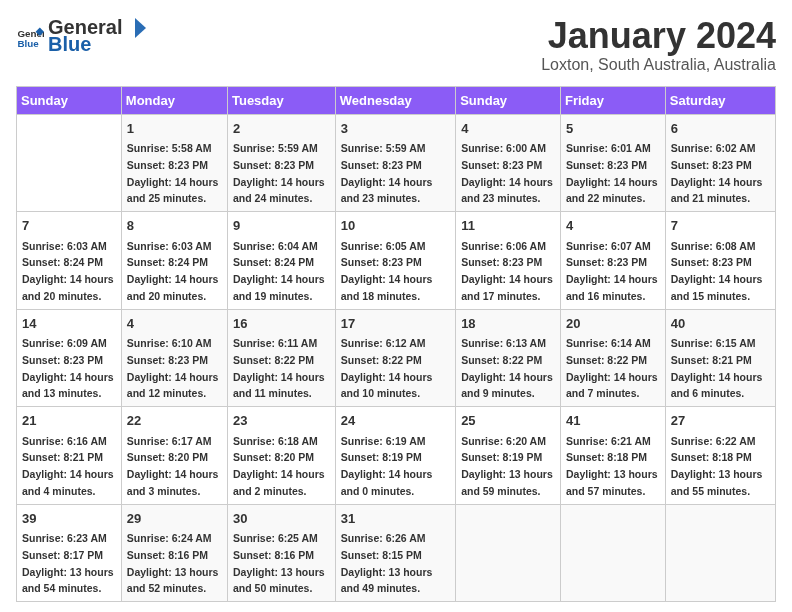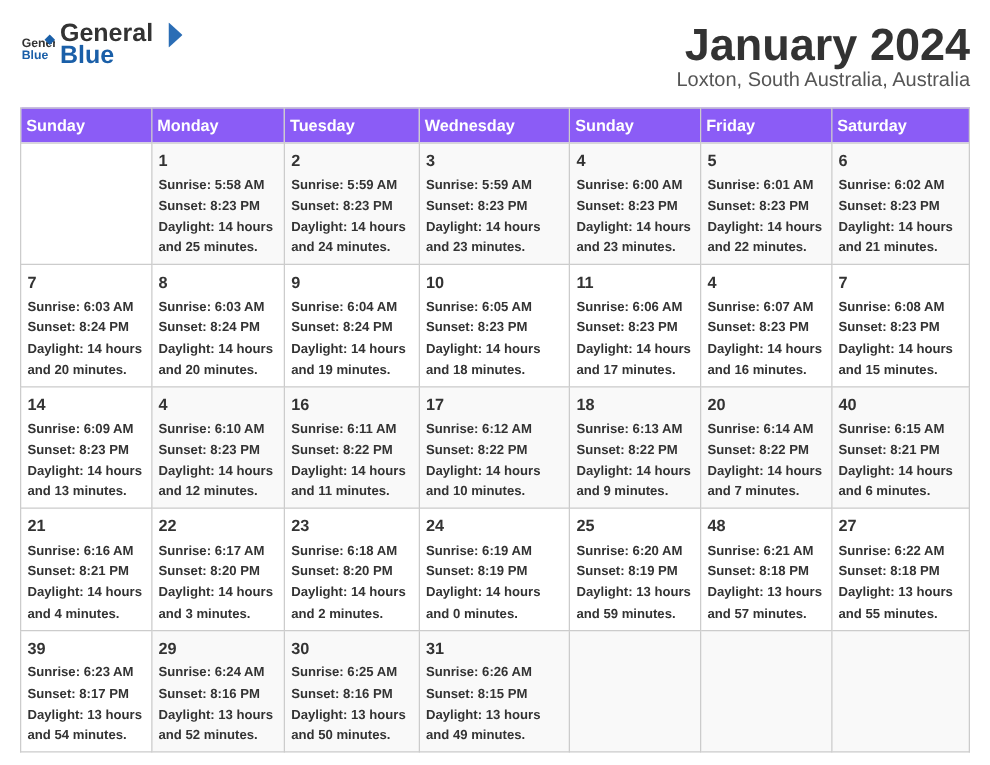--- a/index.html
+++ b/index.html
@@ -148,21 +148,21 @@
         <td><span class="day-number">18</span><span class="day-info">Sunrise: 6:13 AM<br>Sunset: 8:22 PM<br>Daylight: 14 hours and 9 minutes.</span></td>
         <td><span class="day-number">20</span><span class="day-info">Sunrise: 6:14 AM<br>Sunset: 8:22 PM<br>Daylight: 14 hours and 7 minutes.</span></td>
         <td><span class="day-number">40</span><span class="day-info">Sunrise: 6:15 AM<br>Sunset: 8:21 PM<br>Daylight: 14 hours and 6 minutes.</span></td>
       </tr>
       <tr>
         <td><span class="day-number">21</span><span class="day-info">Sunrise: 6:16 AM<br>Sunset: 8:21 PM<br>Daylight: 14 hours and 4 minutes.</span></td>
         <td><span class="day-number">22</span><span class="day-info">Sunrise: 6:17 AM<br>Sunset: 8:20 PM<br>Daylight: 14 hours and 3 minutes.</span></td>
         <td><span class="day-number">23</span><span class="day-info">Sunrise: 6:18 AM<br>Sunset: 8:20 PM<br>Daylight: 14 hours and 2 minutes.</span></td>
         <td><span class="day-number">24</span><span class="day-info">Sunrise: 6:19 AM<br>Sunset: 8:19 PM<br>Daylight: 14 hours and 0 minutes.</span></td>
         <td><span class="day-number">25</span><span class="day-info">Sunrise: 6:20 AM<br>Sunset: 8:19 PM<br>Daylight: 13 hours and 59 minutes.</span></td>
-        <td><span class="day-number">48</span><span class="day-info">Sunrise: 6:21 AM<br>Sunset: 8:18 PM<br>Daylight: 13 hours and 57 minutes.</span></td>
+        <td><span class="day-number">41</span><span class="day-info">Sunrise: 6:21 AM<br>Sunset: 8:18 PM<br>Daylight: 13 hours and 57 minutes.</span></td>
         <td><span class="day-number">27</span><span class="day-info">Sunrise: 6:22 AM<br>Sunset: 8:18 PM<br>Daylight: 13 hours and 55 minutes.</span></td>
       </tr>
       <tr>
         <td><span class="day-number">39</span><span class="day-info">Sunrise: 6:23 AM<br>Sunset: 8:17 PM<br>Daylight: 13 hours and 54 minutes.</span></td>
         <td><span class="day-number">29</span><span class="day-info">Sunrise: 6:24 AM<br>Sunset: 8:16 PM<br>Daylight: 13 hours and 52 minutes.</span></td>
         <td><span class="day-number">30</span><span class="day-info">Sunrise: 6:25 AM<br>Sunset: 8:16 PM<br>Daylight: 13 hours and 50 minutes.</span></td>
         <td><span class="day-number">31</span><span class="day-info">Sunrise: 6:26 AM<br>Sunset: 8:15 PM<br>Daylight: 13 hours and 49 minutes.</span></td>
         <td></td>
         <td></td>
         <td></td>

